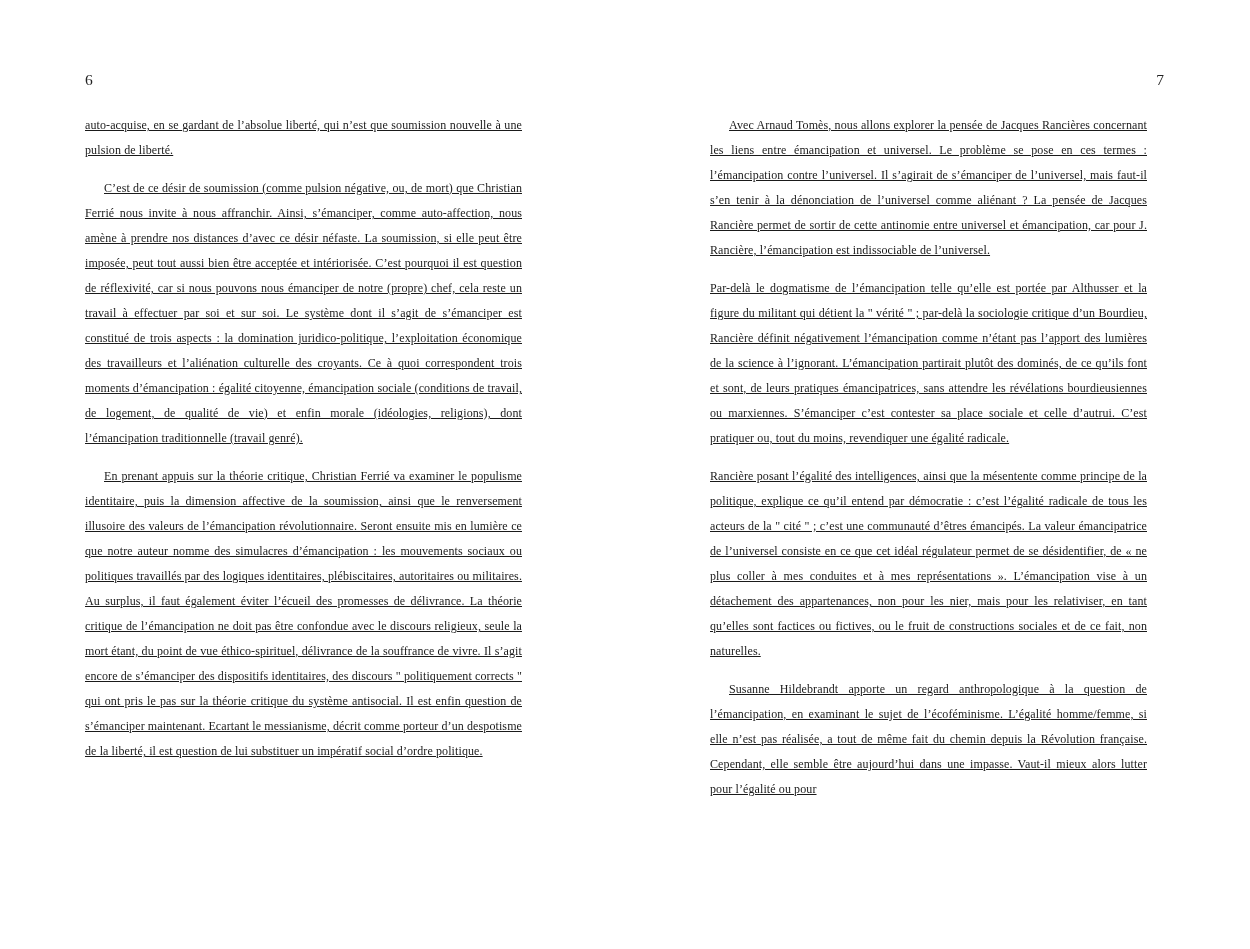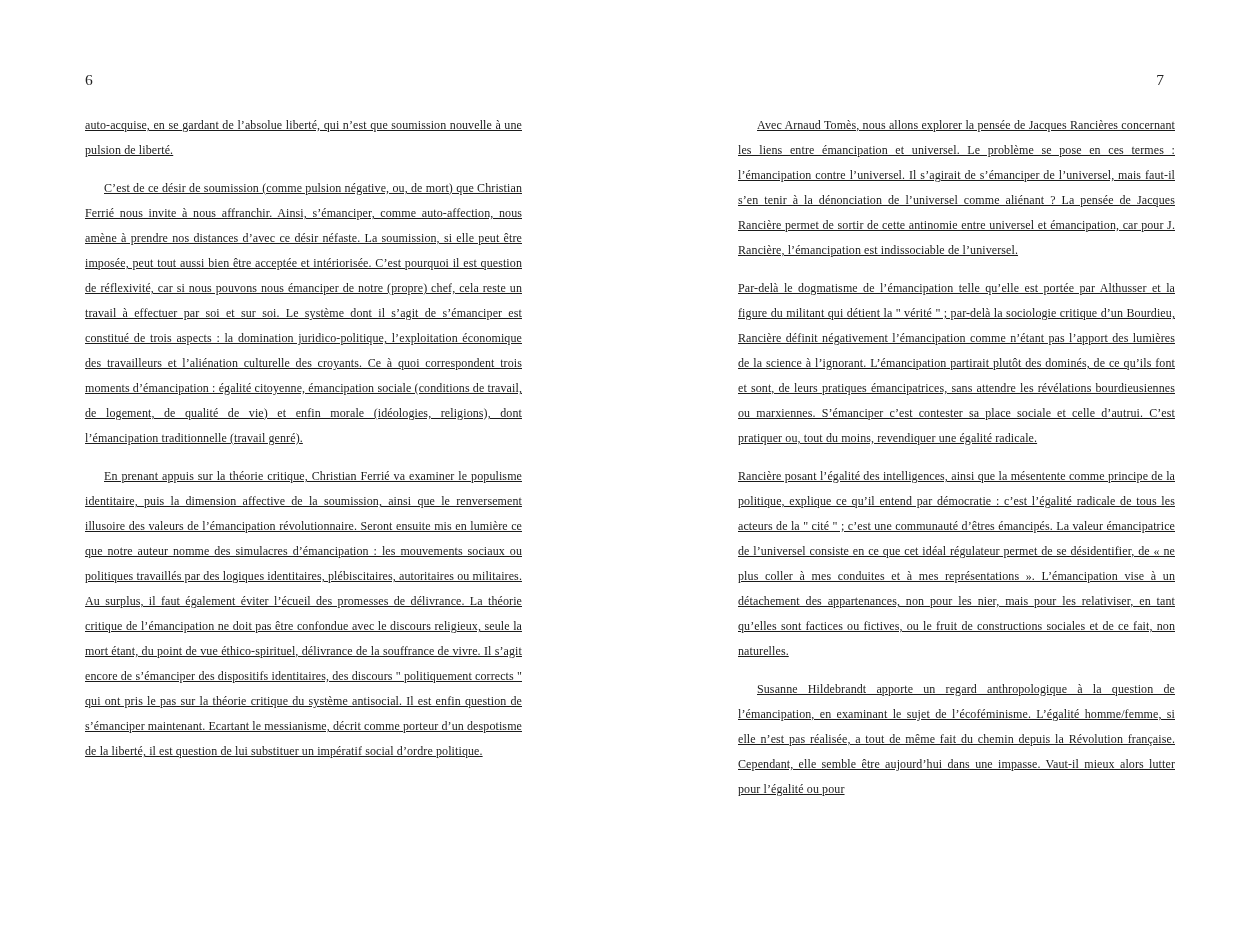--- a/index.html
+++ b/index.html
@@ -37,21 +37,21 @@
     line-height: 19px;
     color: #222222;
   }
   .page-left  .page-number { left: 85px; }
   .page-right .page-number { right: 86px; text-align: right; }
   .text-column {
     position: absolute;
     top: 113px;
   }
   .page-left  .text-column { left: 85px;  width: 437px; }
-  .page-right .text-column { left: 113px; width: 437px; }
+  .page-right .text-column { left: 85px; width: 437px; }
   .text-column p {
     margin: 0 0 13px 0;
     font-size: 12px;
     line-height: 25px;
     text-align: justify;
     letter-spacing: 0.1px;
     color: #1a1a1a;
     text-decoration: underline;
   }
   .text-column p.indented { text-indent: 19px; }

